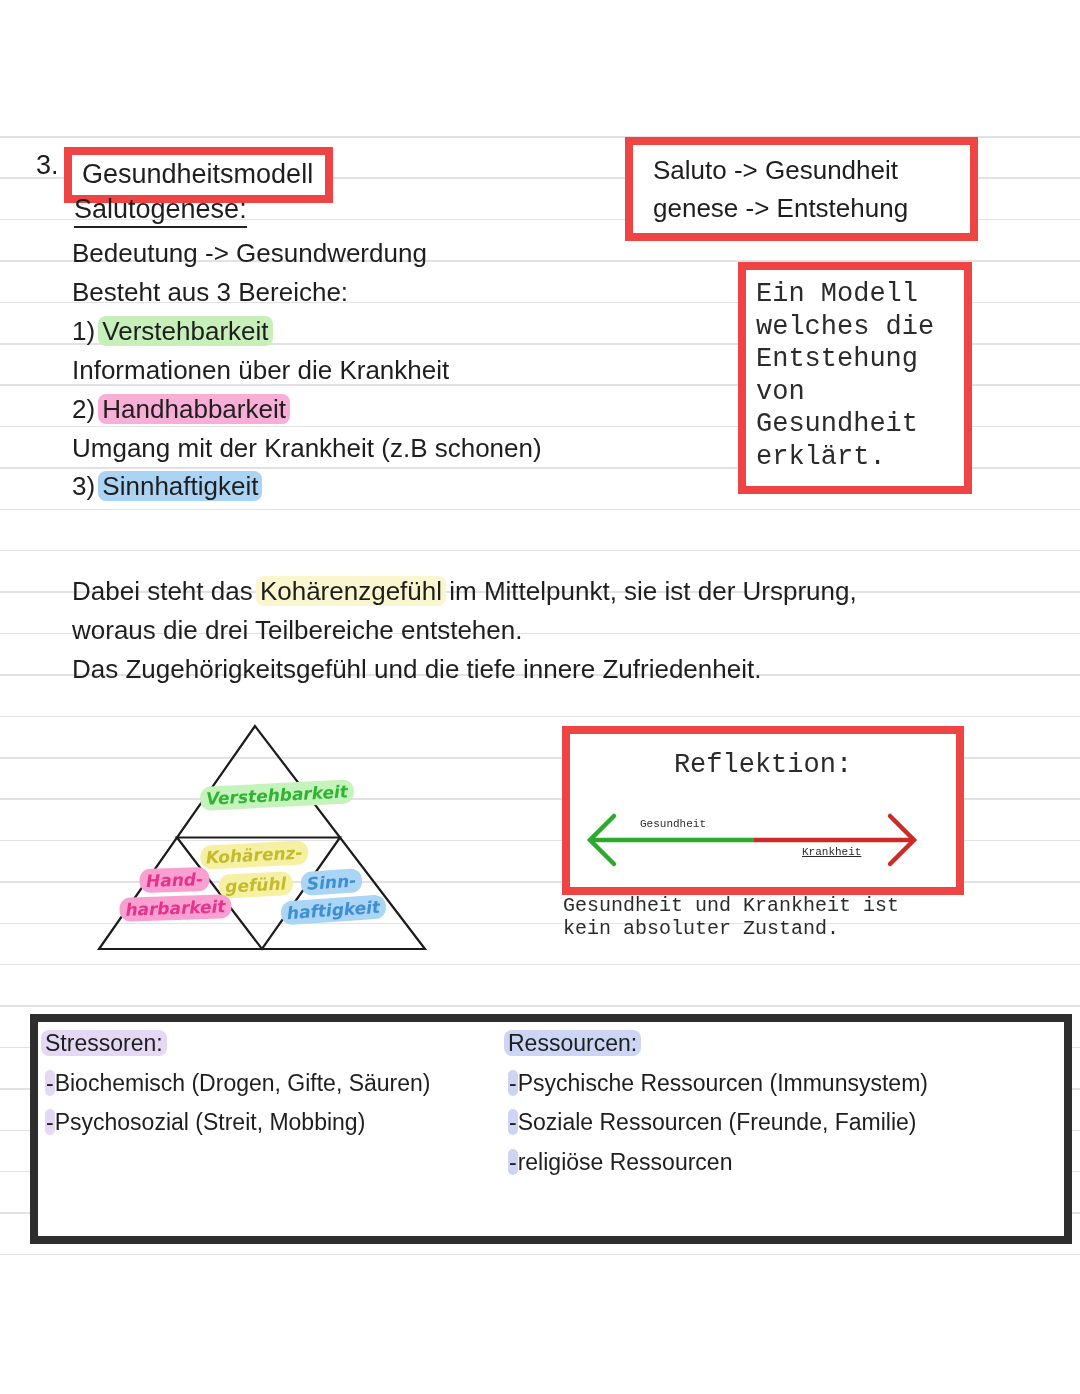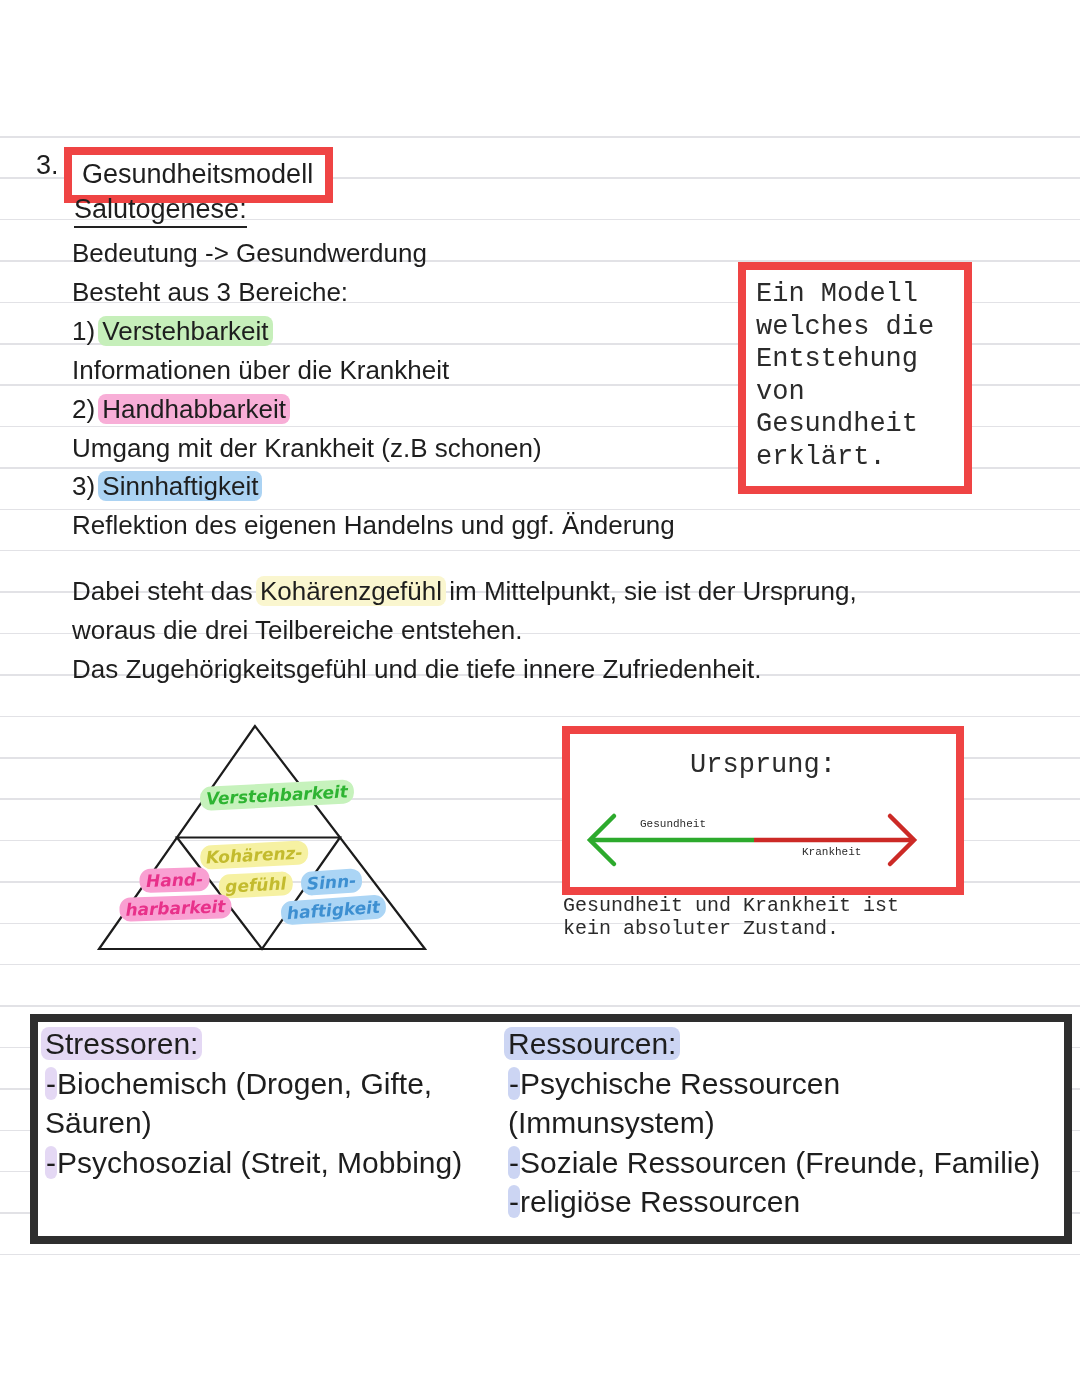--- a/index.html
+++ b/index.html
@@ -22,57 +22,60 @@
   .hl-blue{background:#abd3f3;}
   .hl-yellow{background:#faf6cf;}
   .hl-purple{background:#e4d8f4;}
   .hl-peri{background:#ccd5f3;}
   .underlined{border-bottom:2.5px solid #222;padding-bottom:2px;}
   
   .tri-label{position:absolute;text-align:center;font-family:"DejaVu Sans",sans-serif;
              font-style:italic;font-weight:bold;font-size:17px;line-height:24px;letter-spacing:0px;}
   .tri-pill{border-radius:11px;padding:0 6px;display:inline-block;}
   
-  .col{position:absolute;font-size:30px;line-height:39.6px;color:#1e1e1e;}
+  .col{position:absolute;font-size:23px;line-height:39.6px;color:#1e1e1e;}
   .dash-pill{border-radius:7px;padding:0 1px;}
   .kont-label{position:absolute;font-size:11px;}
   .caption{font-size:20px;line-height:23px;}
 </style>
 </head>
 <body>
 
 <div id="page">
   <div class="ruling"></div>
 
   <div class="abs" style="left:36px;top:150px;font-size:27px;">3.</div>
   <div class="abs boxed" style="left:64px;top:147px;padding:4px 12px 5px 10px;font-size:27px;">
     <span>Gesundheitsmodell</span>
   </div>
   <div class="abs" style="left:74px;top:194px;font-size:27px;">
     <span class="underlined">Salutogenese:</span>
   </div>
 
+  <div class="abs boxed" style="left:625px;top:137px;width:337px;height:88px;">
+    <div class="abs body-text" style="left:20px;top:10px;">Saluto -&gt; Gesundheit</div>
+    <div class="abs body-text" style="left:20px;top:48px;">genese -&gt; Entstehung</div>
+  </div>
 
   <div class="abs body-text" style="left:72px;top:238px;">Bedeutung -&gt; Gesundwerdung</div>
   <div class="abs body-text" style="left:72px;top:277px;">Besteht aus 3 Bereiche:</div>
 
   <div class="abs body-text" style="left:72px;top:316px;">
     <span>1) </span><span class="hl hl-green">Verstehbarkeit</span>
   </div>
   <div class="abs body-text" style="left:72px;top:355px;">Informationen über die Krankheit</div>
 
   <div class="abs body-text" style="left:72px;top:394px;">
     <span>2) </span><span class="hl hl-pink">Handhabbarkeit</span>
   </div>
   <div class="abs body-text" style="left:72px;top:433px;">Umgang mit der Krankheit (z.B schonen)</div>
 
   <div class="abs body-text" style="left:72px;top:471px;">
     <span>3) </span><span class="hl hl-blue">Sinnhaftigkeit</span>
   </div>
-  <div class="abs body-text" style="left:72px;top:510px;">Reflektion des eigenen Handelns und ggf. Änderung</div>
 
   <div class="abs boxed" style="left:738px;top:262px;width:218px;height:216px;">
     <div class="mono" style="position:absolute;left:10px;top:8px;font-size:27px;line-height:32.5px;white-space:nowrap;">
       <div>Ein Modell</div>
       <div>welches die</div>
       <div>Entstehung</div>
       <div>von</div>
       <div>Gesundheit</div>
       <div>erklärt.</div>
     </div>
@@ -98,29 +101,29 @@
   <div class="tri-label" style="left:115px;top:868px;width:120px;color:#e8318a;transform:rotate(-2deg);">
     <div><span class="tri-pill" style="background:#f9a0d2;">Hand-</span></div>
     <div style="margin-top:4px;"><span class="tri-pill" style="background:#f9a0d2;">harbarkeit</span></div>
   </div>
   <div class="tri-label" style="left:275px;top:870px;width:115px;color:#3d8fd1;transform:rotate(-4deg);">
     <div><span class="tri-pill" style="background:#abd5f5;">Sinn-</span></div>
     <div style="margin-top:4px;"><span class="tri-pill" style="background:#abd5f5;">haftigkeit</span></div>
   </div>
 
   <div class="abs boxed" style="left:562px;top:726px;width:386px;height:153px;">
-    <div class="mono" style="position:absolute;left:0;top:16px;width:100%;text-align:center;font-size:27px;">Ursprung:</div>
+    <div class="mono" style="position:absolute;left:0;top:16px;width:100%;text-align:center;font-size:27px;">Reflektion:</div>
     <svg style="position:absolute;left:0;top:0;" width="386" height="153">
       <line x1="20" y1="106" x2="184" y2="106" stroke="#2daa2d" stroke-width="4.5"></line>
       <polyline points="44,82 20,106 44,130" fill="none" stroke="#2daa2d" stroke-width="4.5" stroke-linecap="round"></polyline>
       <line x1="184" y1="106" x2="344" y2="106" stroke="#cc2a26" stroke-width="4.5"></line>
       <polyline points="320,82 344,106 320,130" fill="none" stroke="#cc2a26" stroke-width="4.5" stroke-linecap="round"></polyline>
     </svg>
     <div class="mono kont-label" style="left:70px;top:84px;">Gesundheit</div>
-    <div class="mono kont-label" style="left:232px;top:112px;">Krankheit</div>
+    <div class="mono kont-label" style="left:232px;top:112px;text-decoration:underline;">Krankheit</div>
   </div>
   <div class="abs mono caption" style="left:563px;top:894px;">Gesundheit und Krankheit ist</div>
   <div class="abs mono caption" style="left:563px;top:917px;">kein absoluter Zustand.</div>
 
   <div class="abs boxed" style="left:30px;top:1014px;width:1026px;height:214px;border-color:#2e2e2e;"></div>
 
   <div class="col" style="left:45px;top:1024px;width:420px;white-space:normal;">
     <div><span class="hl hl-purple">Stressoren:</span></div>
     <div><span class="dash-pill hl-purple">-</span><span>Biochemisch (Drogen, Gifte, Säuren)</span></div>
     <div><span class="dash-pill hl-purple">-</span><span>Psychosozial (Streit, Mobbing)</span></div>

